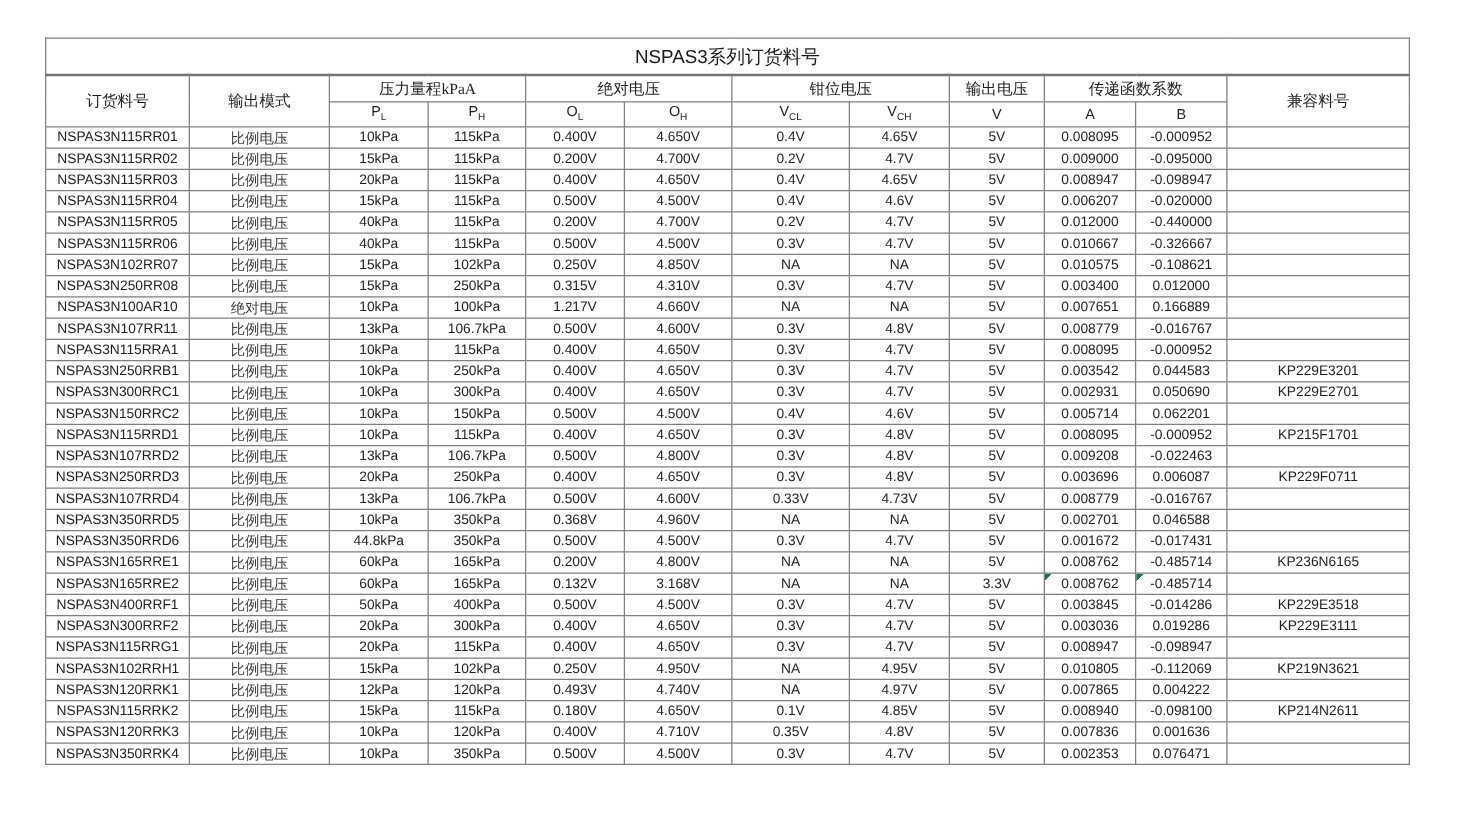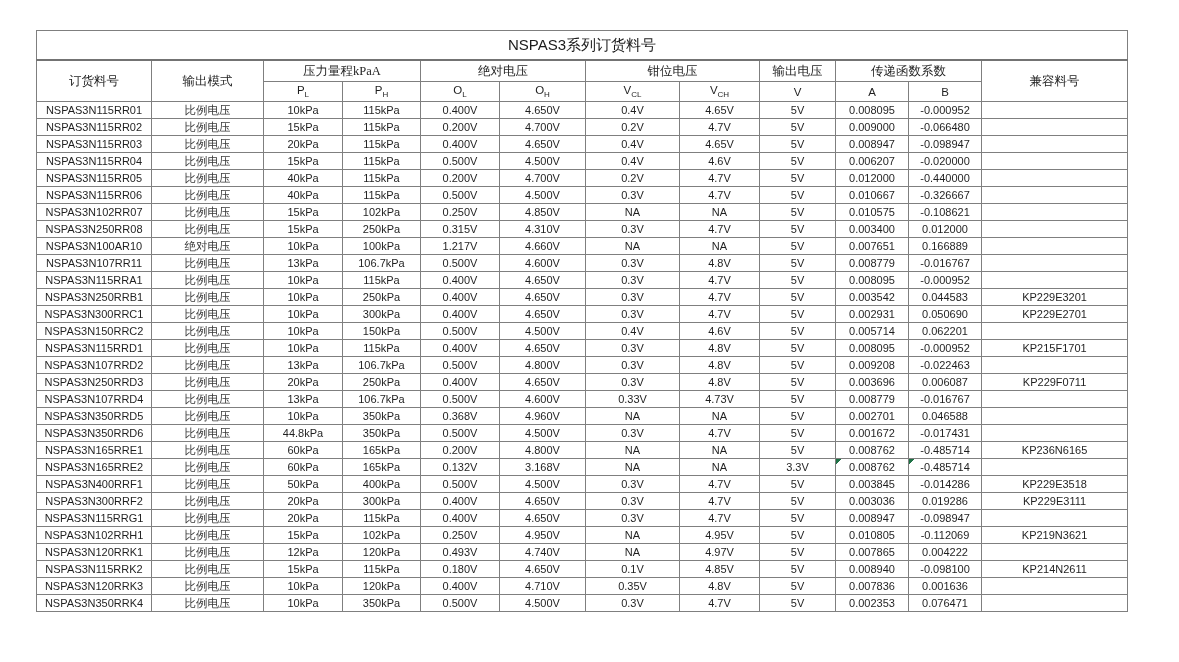--- a/index.html
+++ b/index.html
@@ -101,21 +101,21 @@
           <td class="col-0">NSPAS3N115RR02</td>
           <td class="col-1">比例电压</td>
           <td class="col-2">15kPa</td>
           <td class="col-3">115kPa</td>
           <td class="col-4">0.200V</td>
           <td class="col-5">4.700V</td>
           <td class="col-6">0.2V</td>
           <td class="col-7">4.7V</td>
           <td class="col-8">5V</td>
           <td class="col-9">0.009000</td>
-          <td class="col-10">-0.066480</td>
+          <td class="col-10">-0.095000</td>
           <td class="col-11"></td>
         </tr>
         <tr>
           <td class="col-0">NSPAS3N115RR03</td>
           <td class="col-1">比例电压</td>
           <td class="col-2">20kPa</td>
           <td class="col-3">115kPa</td>
           <td class="col-4">0.400V</td>
           <td class="col-5">4.650V</td>
           <td class="col-6">0.4V</td>

